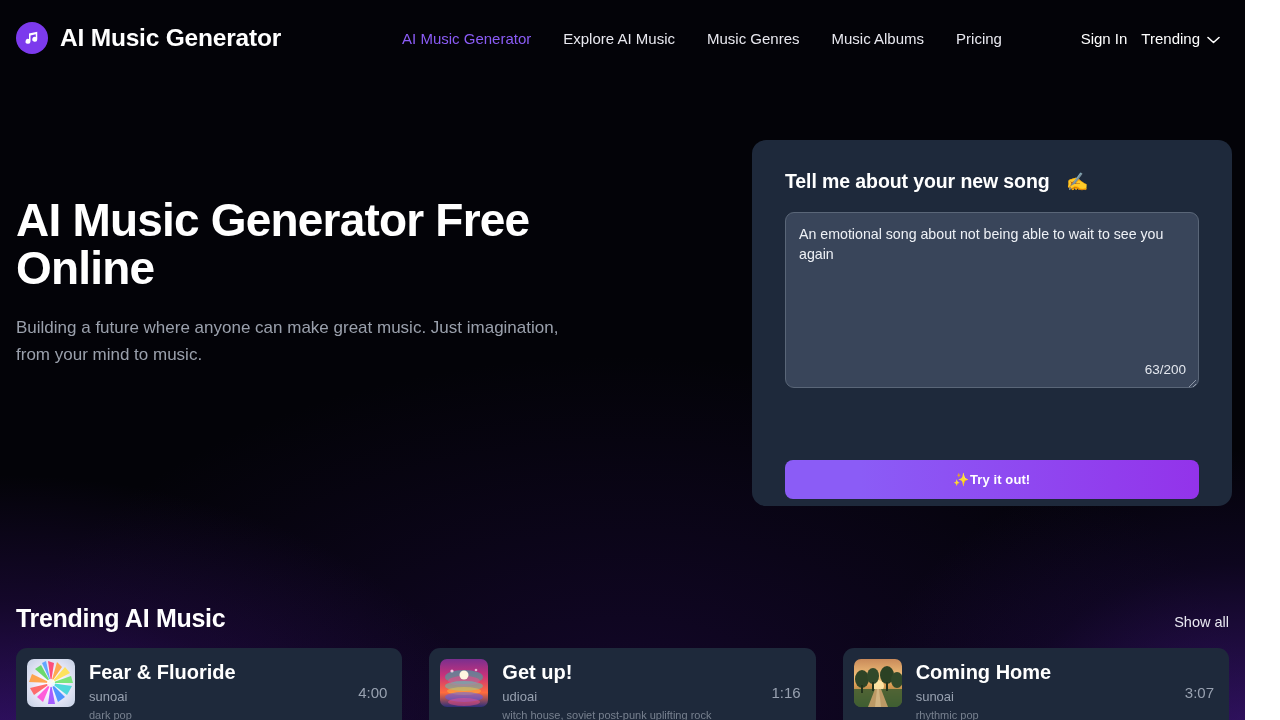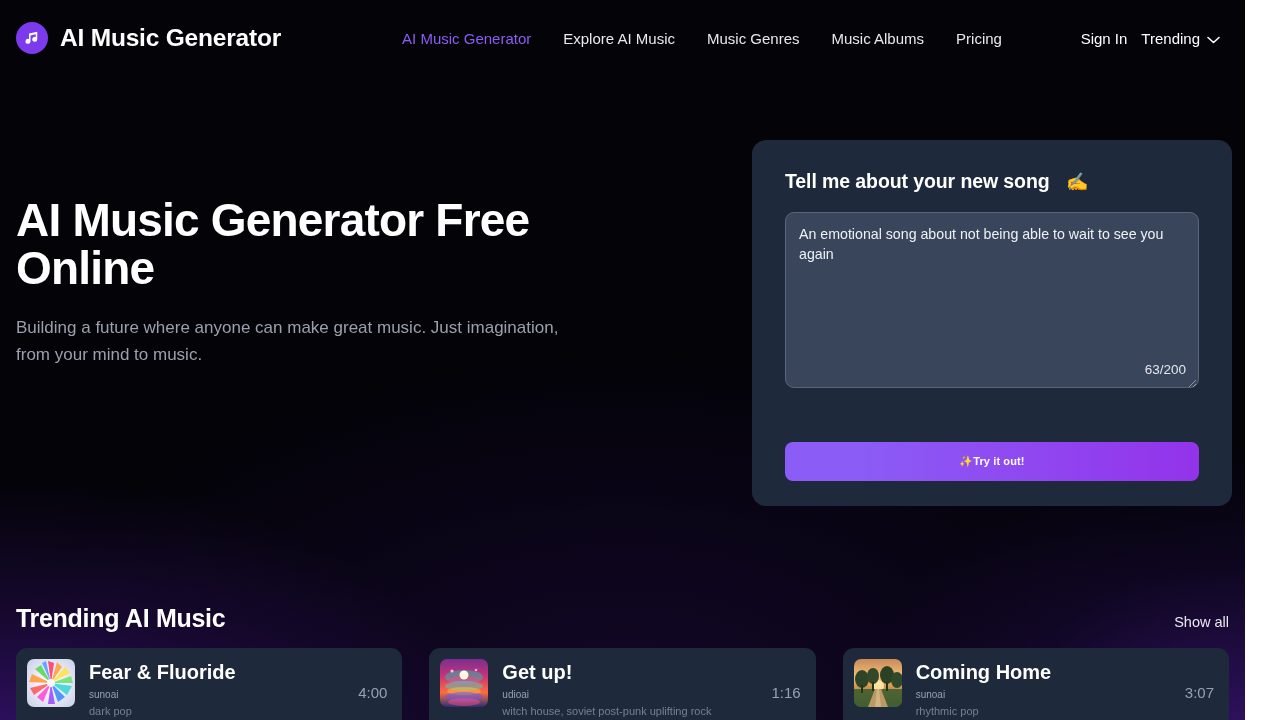--- a/index.html
+++ b/index.html
@@ -169,27 +169,27 @@
     right: 2px; bottom: 2px;
     width: 12px; height: 12px;
     pointer-events: none;
     opacity: .75;
   }
 
   .try-btn {
     display: block;
     width: 414px;
     height: 39px;
-    margin-top: 54px;
+    margin-top: 72px;
     border: none;
     border-radius: 8px;
     background: linear-gradient(90deg, #8b5cf6 0%, #8b5cf6 18%, #9333ea 100%);
     color: #ffffff;
     font-family: "Liberation Sans", sans-serif;
-    font-size: 11px;
+    font-size: 13px;
     font-weight: 600;
     cursor: pointer;
     letter-spacing: 0.1px;
   }
 
   
   .trend-head {
     position: absolute;
     left: 16px;
     top: 604px;
@@ -243,21 +243,21 @@
     color: #ffffff;
     font-size: 20px;
     font-weight: 700;
     line-height: 1.25;
     white-space: nowrap;
     overflow: hidden;
     text-overflow: ellipsis;
   }
   .track-artist {
     color: #98a1b0;
-    font-size: 10px;
+    font-size: 13px;
     margin-top: 4px;
     line-height: 1.2;
   }
   .track-genre {
     color: #77808f;
     font-size: 11px;
     margin-top: 4px;
     line-height: 1.2;
     white-space: nowrap;
     overflow: hidden;

